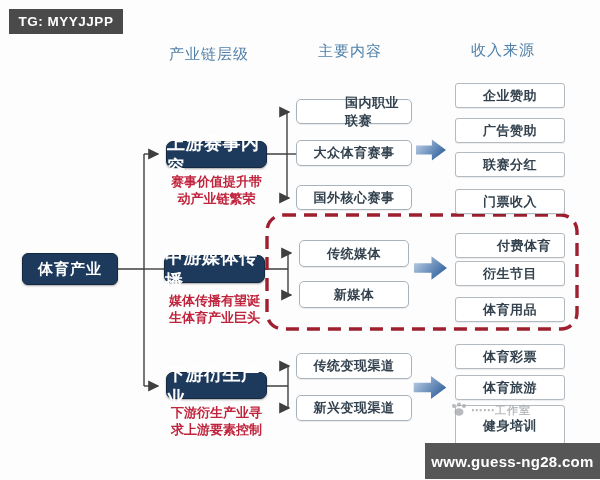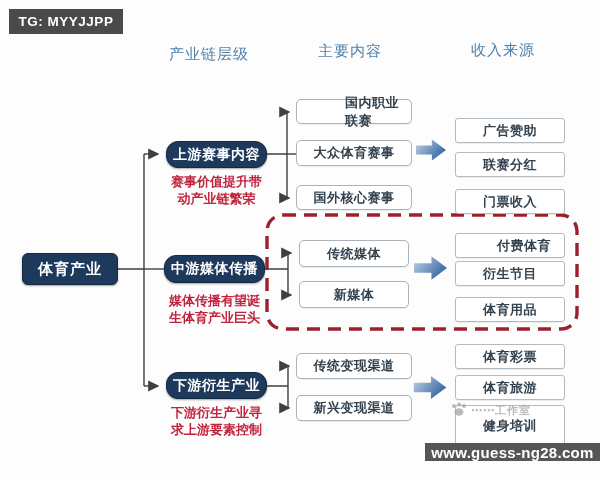--- a/index.html
+++ b/index.html
@@ -11,22 +11,22 @@
 
   .tg-badge{background:var(--badge-gray,#4a4a4a);color:#fff;font-weight:bold;
     font-size:13.5px;letter-spacing:.5px;}
   .site-badge{background:var(--website-gray,#565656);color:#fff;font-weight:bold;
     font-size:15px;letter-spacing:.3px;}
 
   .col-header{color:var(--header-blue,#4e7fa8);font-weight:normal;font-size:15px;
     text-align:center;letter-spacing:1px;}
 
   .navy-box{background:var(--navy,#1d3a5d);color:#fff;font-weight:bold;
-    border:1px solid #14293f;border-radius:12px;box-shadow:0 1px 2px rgba(0,0,0,.35);
-    font-size:14px;letter-spacing:.5px;}
+    border:1px solid #14293f;border-radius:7px;box-shadow:0 1px 2px rgba(0,0,0,.35);
+    font-size:18px;letter-spacing:.5px;}
   .root-box{font-size:15px;border-radius:6px;letter-spacing:1px;}
 
   .note{color:var(--note-red,#c0243d);font-weight:bold;font-size:13px;
     text-align:center;line-height:17px;}
 
   .white-box{background:#fff;border:1px solid #a9b3bc;border-radius:5px;
     color:#33424e;font-weight:bold;font-size:13px;box-shadow:0 1px 1px rgba(0,0,0,.07);
     letter-spacing:.5px;}
   .income-box{border-radius:3px;border-color:#b3bac0;}
 
@@ -136,20 +136,21 @@
   <svg class="abs" style="left:413px;top:376px;" width="34" height="23" viewBox="0 0 34 24">
     <defs>
         <linearGradient id="bg3" x1="0%" y1="0%" x2="100%" y2="60%">
       <stop offset="0%" stop-color="#c4d5e9"></stop>
           <stop offset="100%" stop-color="#35659f"></stop>
     </linearGradient>
       </defs>
     <polygon points="0,7 18,7 18,0 34,12 18,24 18,17 0,17" fill="url(#bg3)"></polygon>
   </svg>
 
+  <div class="abs flexc white-box income-box" style="left:455px;top:83px;width:110px;height:25px;">企业赞助</div>
   <div class="abs flexc white-box income-box" style="left:455px;top:118px;width:110px;height:25px;">广告赞助</div>
   <div class="abs flexc white-box income-box" style="left:455px;top:152px;width:110px;height:25px;">联赛分红</div>
   <div class="abs flexc white-box income-box" style="left:455px;top:189px;width:110px;height:25px;">门票收入</div>
 
   <div class="abs flexc white-box income-box" style="left:455px;top:233px;width:110px;height:25px;padding-left:28px;">付费体育</div>
   <div class="abs flexc white-box income-box" style="left:455px;top:261px;width:110px;height:25px;">衍生节目</div>
   <div class="abs flexc white-box income-box" style="left:455px;top:297px;width:110px;height:25px;">体育用品</div>
 
   <div class="abs flexc white-box income-box" style="left:455px;top:344px;width:110px;height:25px;">体育彩票</div>
   <div class="abs flexc white-box income-box" style="left:455px;top:375px;width:110px;height:25px;">体育旅游</div>
@@ -160,17 +161,17 @@
       <g fill="#a7aaad">
         <circle cx="4" cy="4" r="2"></circle>
           <circle cx="9" cy="2.5" r="2"></circle>
         <circle cx="14" cy="4" r="2"></circle>
           <ellipse cx="9" cy="10" rx="4.5" ry="3.8"></ellipse>
       </g>
     </svg>
     <span>⋯⋯工作室</span>
   </div>
 
-  <div class="abs flexc site-badge" style="left:425px;top:443px;width:175px;height:18px;">
+  <div class="abs flexc site-badge" style="left:425px;top:443px;width:175px;height:36px;">
     <span>www.guess-ng28.com</span>
   </div>
 
 </div>
 
 </body></html>

